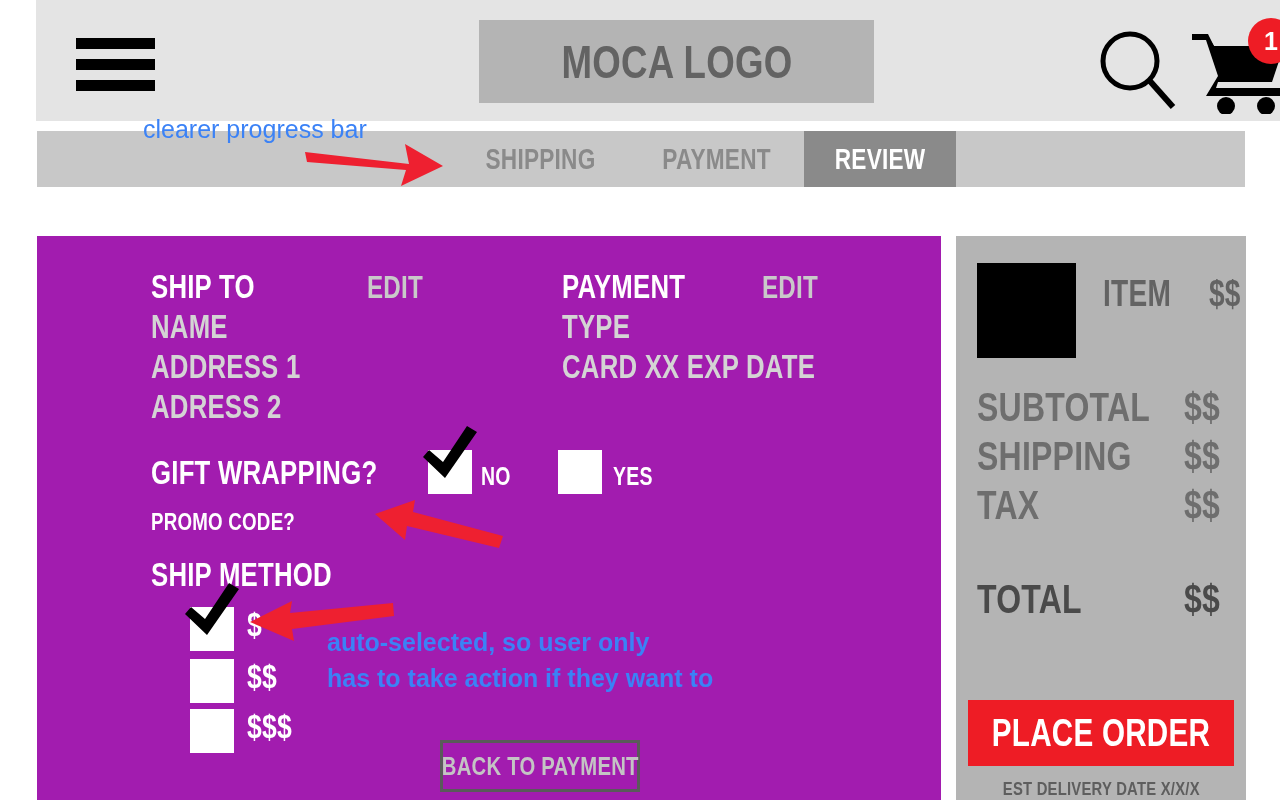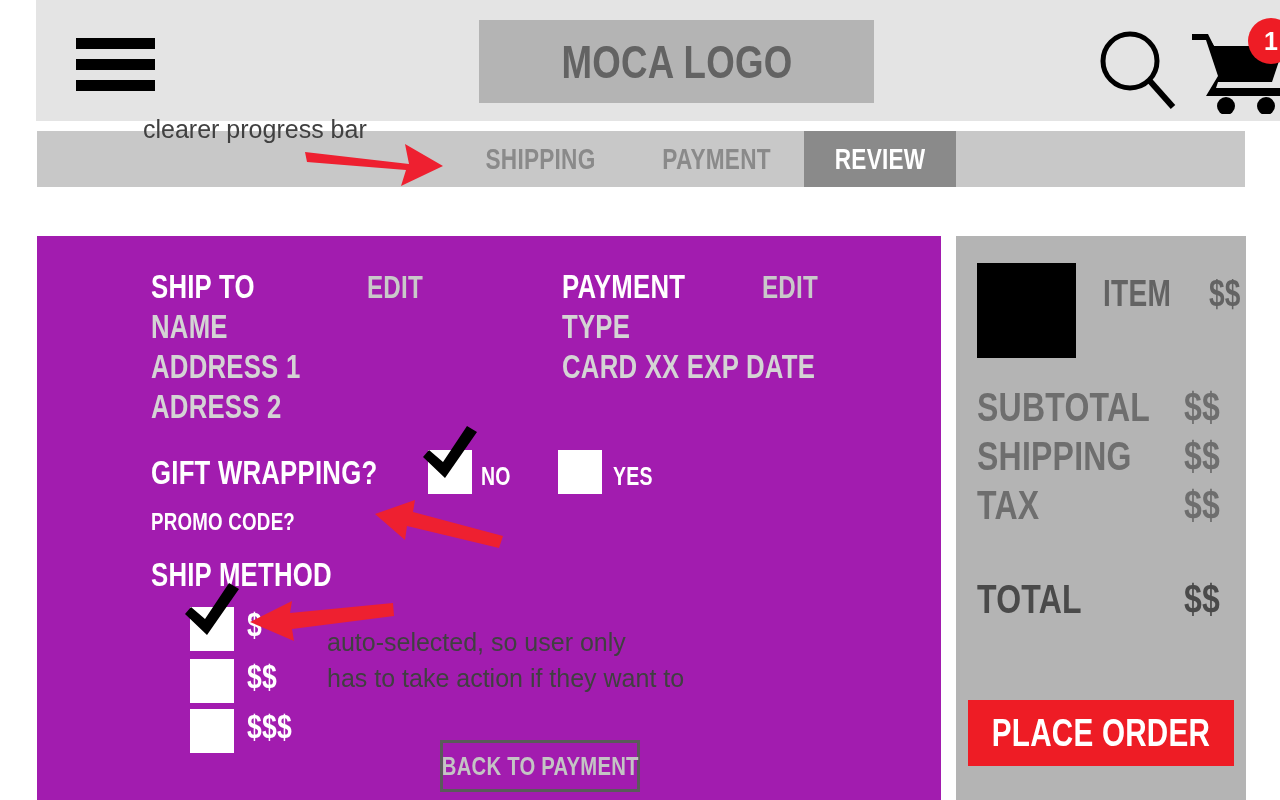--- a/index.html
+++ b/index.html
@@ -149,27 +149,27 @@
   }
   #place-order .cond { font-size: 38px; color: #ffffff; }
   #est-delivery {
     position: absolute; left: 0; top: 542px; width: 290px;
     text-align: center;
   }
   #est-delivery .cond { font-size: 19px; color: #5e5e5e; }
 
   
   .anno {
-    position: absolute; color: #404040; font-size: 25px;
+    position: absolute; color: #3b82f6; font-size: 25px;
     font-family: "Liberation Sans", sans-serif;
     white-space: pre; line-height: 1.42;
   }
   #anno-1 { left: 143px; top: 112px; }
   #anno-2 { left: 516px; top: 542px; }
-  #anno-3 { left: 327px; top: 625px; }
+  #anno-3 { left: 327px; top: 625px; font-weight: bold; }
   .arrow-svg { position: absolute; pointer-events: none; }
   #arrow-1 { left: 305px; top: 140px; }
   #arrow-2 { left: 375px; top: 500px; }
   #arrow-3 { left: 250px; top: 595px; }
 </style>
 </head>
 <body>
 
 <div id="root">
 
@@ -307,20 +307,23 @@
 
     <div id="grand">
       <span class="cond t-label">TOTAL</span>
       <span class="cond t-val">$$</span>
     </div>
 
     <div id="place-order">
       <span class="cond ctr">PLACE ORDER</span>
     </div>
 
+    <div id="est-delivery">
+      <span class="cond ctr">EST DELIVERY DATE X/X/X</span>
+    </div>
   </div>
 
   <div id="anno-1" class="anno">clearer progress bar</div>
   <svg id="arrow-1" class="arrow-svg" width="140" height="55" viewBox="0 0 140 55">
     <polygon points="0,12 104,24 100,4 138,26 96,46 101,30 2,22" fill="#ee2030"></polygon>
   </svg>
 
   <svg id="arrow-2" class="arrow-svg" width="130" height="55" viewBox="0 0 130 55">
     <polygon points="0,14 40,0 38,12 128,36 124,48 32,26 30,40" fill="#ee2030"></polygon>
   </svg>

